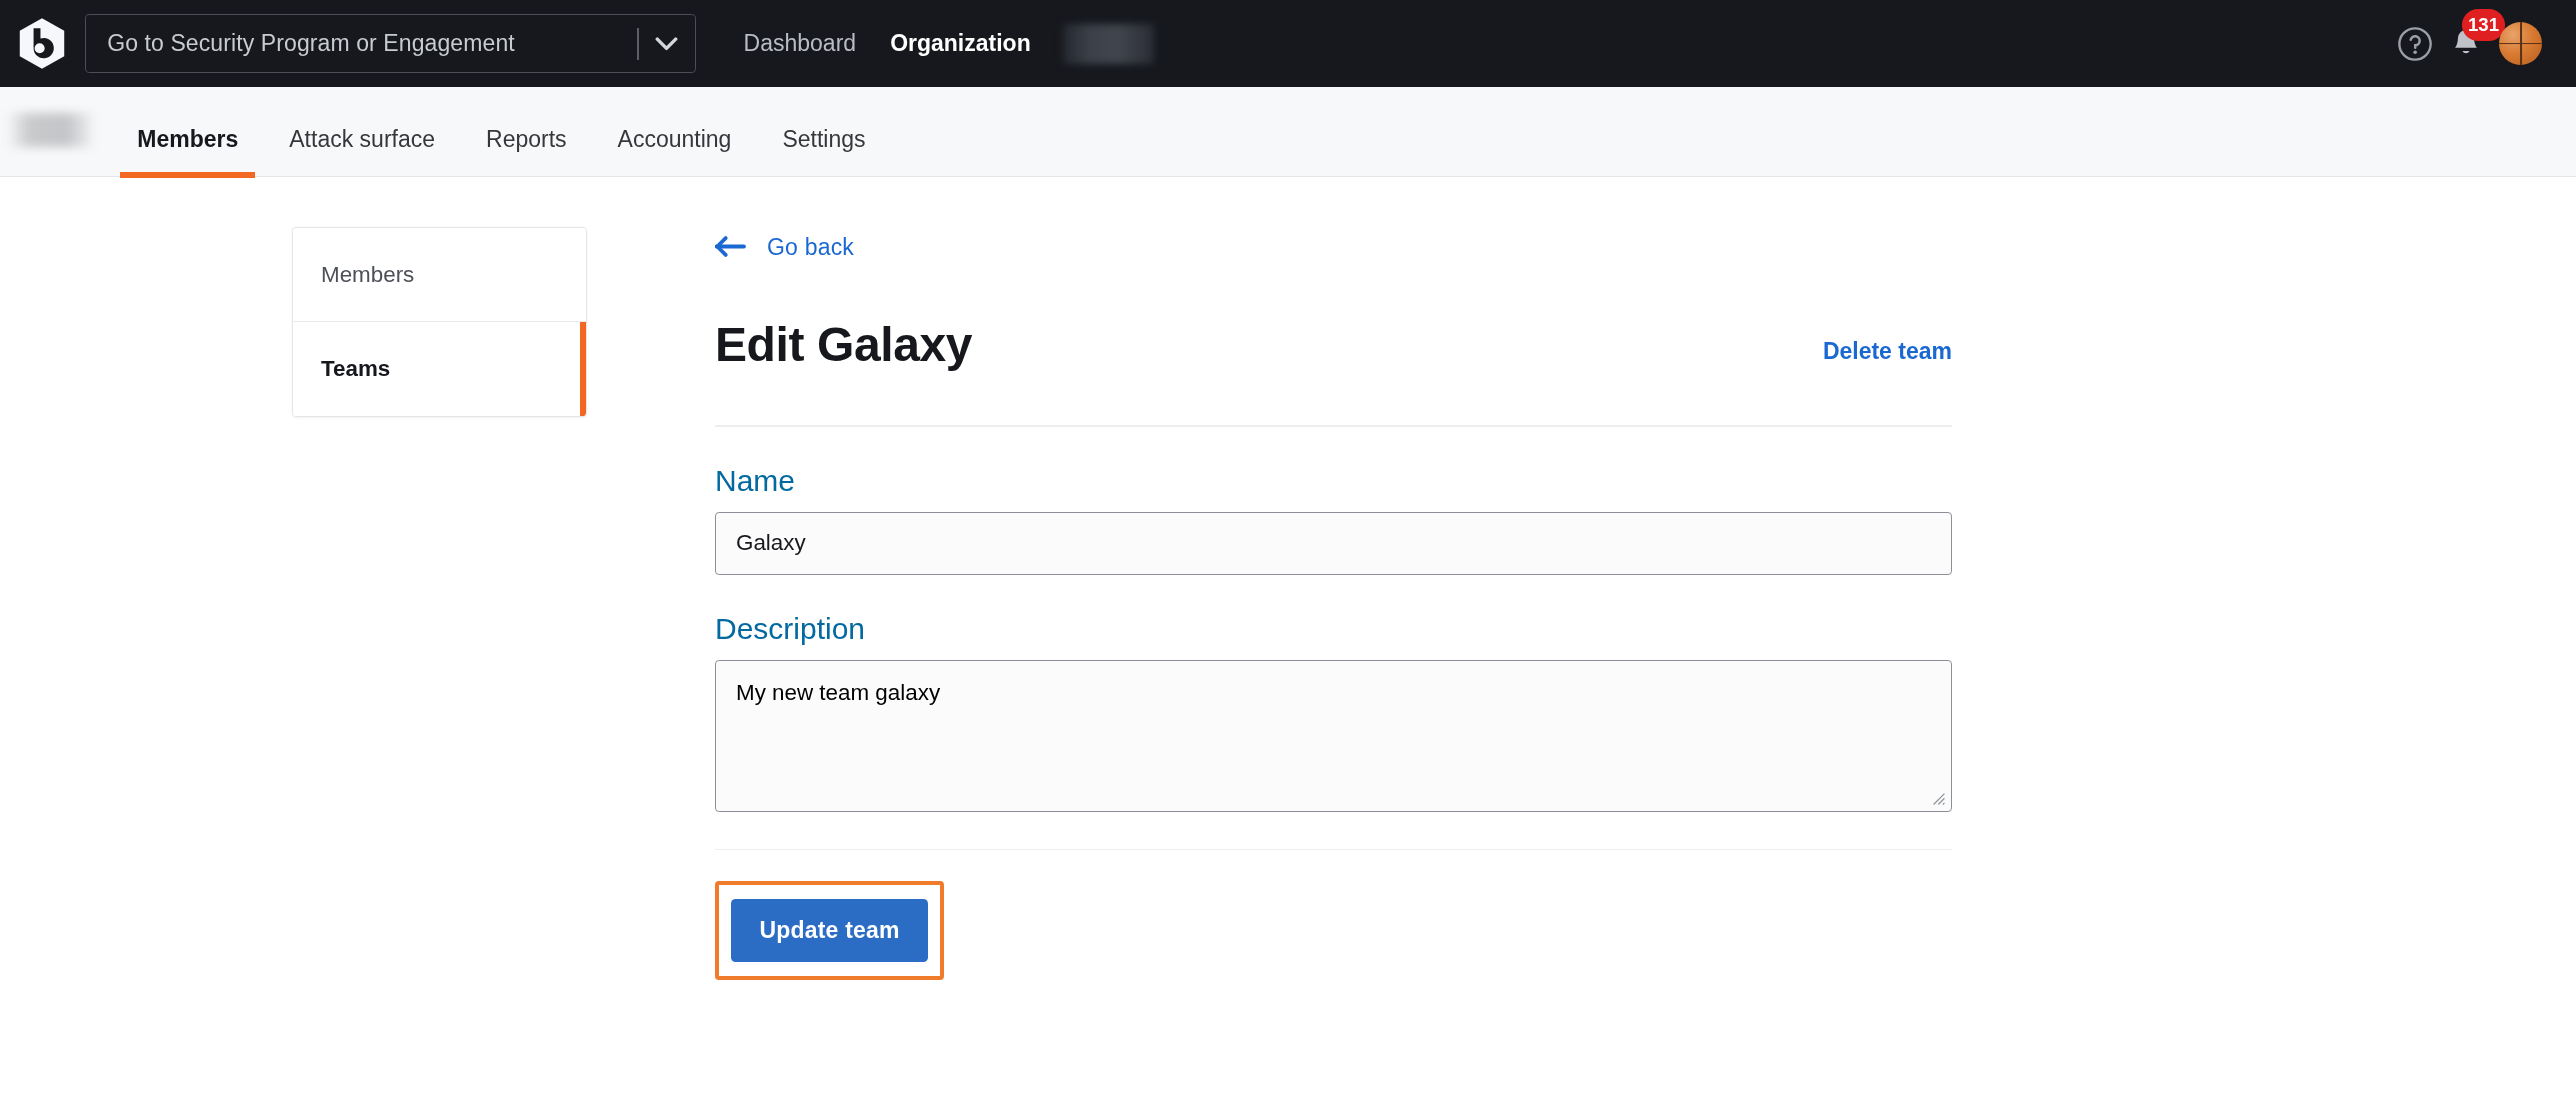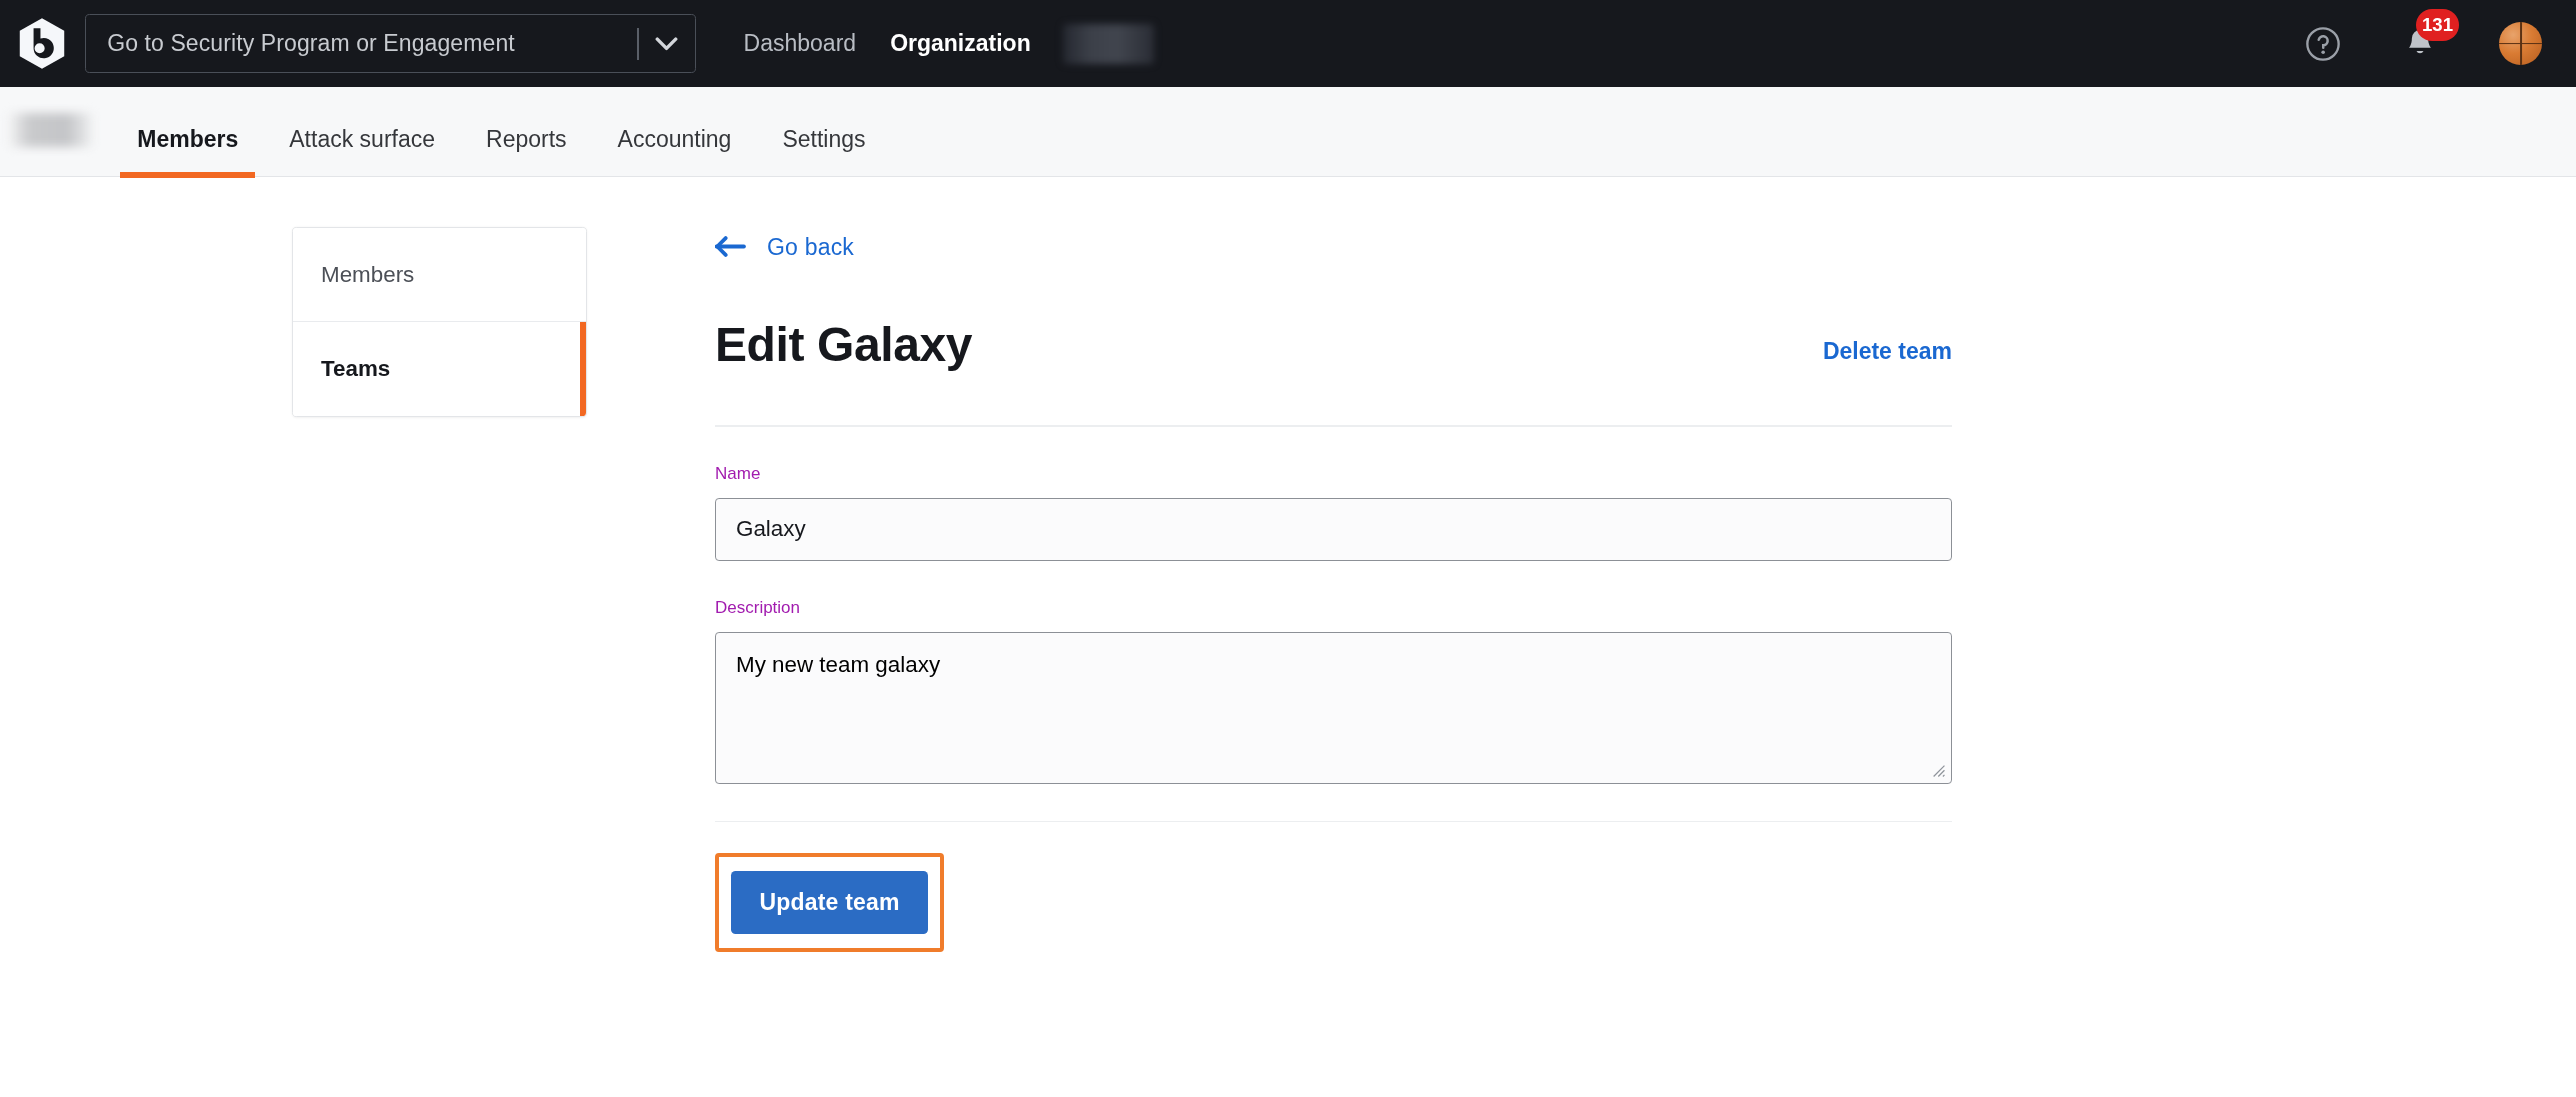--- a/index.html
+++ b/index.html
@@ -79,21 +79,21 @@
     border-radius: 3.9px;
     background: linear-gradient(90deg,#252830 0%,#3c4049 30%,#41454e 60%,#2a2d35 100%);
     filter: blur(3.9px);
     flex: 0 0 auto;
   }
 
   .top-right {
     margin-left: auto;
     display: flex;
     align-items: center;
-    gap: 62px;
+    gap: 16px;
     padding-right: 4.6px;
   }
   .help-icon, .bell-wrap { position: relative; display: flex; align-items: center; }
   .bell-badge {
     position: absolute;
     top: -17px; left: 12.4px;
     min-width: 43px; height: 32px;
     padding: 0 6.2px;
     background: #e02020;
     border-radius: 16px;
@@ -240,22 +240,22 @@
   }
 
   .divider {
     height: 1.5px;
     background: #eceef0;
     margin-top: 53px;
   }
 
   .field { margin-top: 37px; }
   .field-label {
-    font-size: 17px;
-    color: #a21caf;
+    font-size: 30px;
+    color: #0369a1;
     margin-bottom: 14px;
     margin-top: 28px;
   }
   .text-input {
     width: 100%;
     height: 63px;
     border: 1.5px solid #8c9096;
     border-radius: 3.9px;
     background: #fbfbfc;
     font-family: "Liberation Sans", sans-serif;

